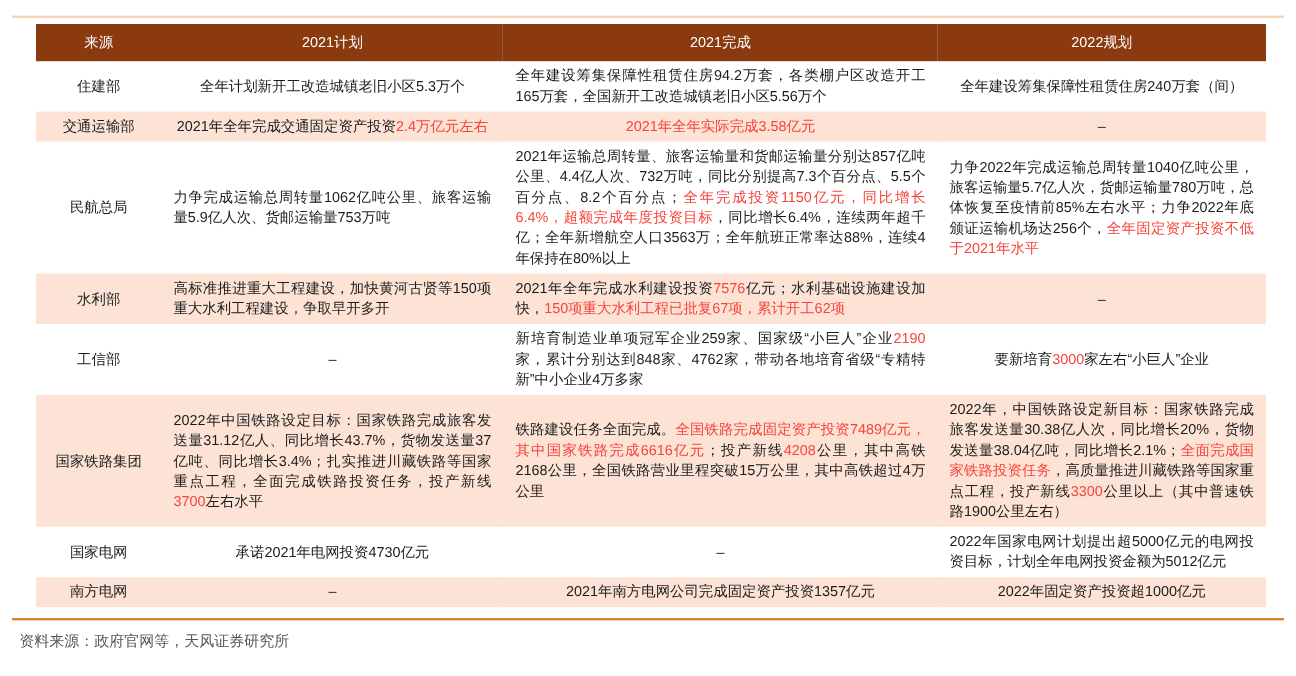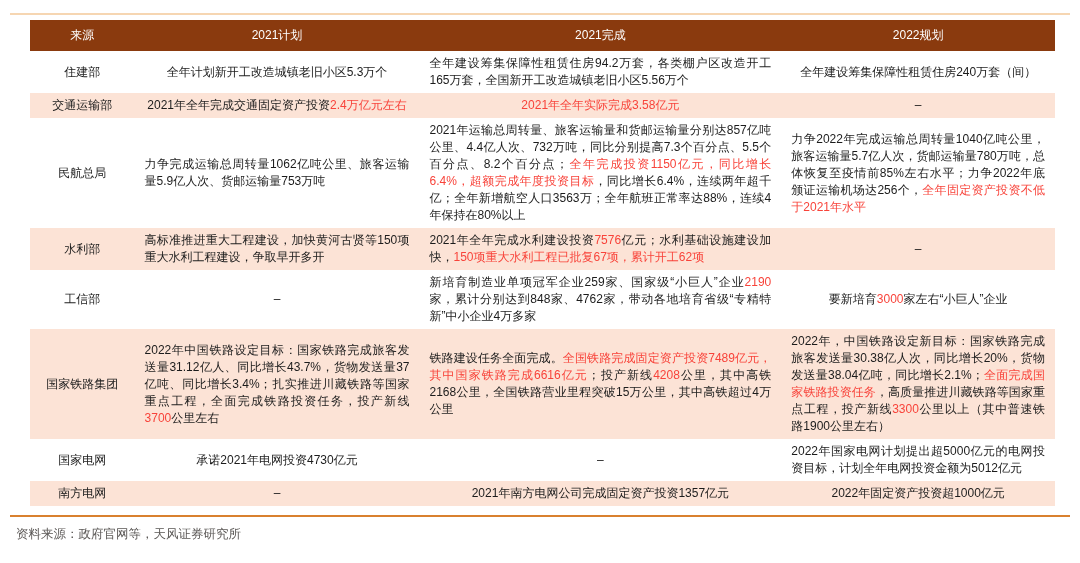--- a/index.html
+++ b/index.html
@@ -112,21 +112,21 @@
           <td>
             <div class="ct ml"><span>新培育制造业单项冠军企业259家、国家级“小巨人”企业</span><span class="red">2190</span><span>家，累计分别达到848家、4762家，带动各地培育省级“专精特新”中小企业4万多家</span></div>
           </td>
           <td>
             <div class="ct"><span>要新培育</span><span class="red">3000</span><span>家左右“小巨人”企业</span></div>
           </td>
         </tr>
         <tr>
           <td class="src">国家铁路集团</td>
           <td>
-            <div class="ct ml"><span>2022年中国铁路设定目标：国家铁路完成旅客发送量31.12亿人、同比增长43.7%，货物发送量37亿吨、同比增长3.4%；扎实推进川藏铁路等国家重点工程，全面完成铁路投资任务，投产新线</span><span class="red">3700</span><span>公里左右</span></div>
+            <div class="ct ml"><span>2022年中国铁路设定目标：国家铁路完成旅客发送量31.12亿人、同比增长43.7%，货物发送量37亿吨、同比增长3.4%；扎实推进川藏铁路等国家重点工程，全面完成铁路投资任务，投产新线</span><span class="red">3700</span><span>左右水平</span></div>
           </td>
           <td>
             <div class="ct ml"><span>铁路建设任务全面完成。</span><span class="red">全国铁路完成固定资产投资7489亿元，其中国家铁路完成6616亿元</span><span>；投产新线</span><span class="red">4208</span><span>公里，其中高铁2168公里，全国铁路营业里程突破15万公里，其中高铁超过4万公里</span></div>
           </td>
           <td>
             <div class="ct ml"><span>2022年，中国铁路设定新目标：国家铁路完成旅客发送量30.38亿人次，同比增长20%，货物发送量38.04亿吨，同比增长2.1%；</span><span class="red">全面完成国家铁路投资任务</span><span>，高质量推进川藏铁路等国家重点工程，投产新线</span><span class="red">3300</span><span>公里以上（其中普速铁路1900公里左右）</span></div>
           </td>
         </tr>
         <tr>
           <td class="src">国家电网</td>

